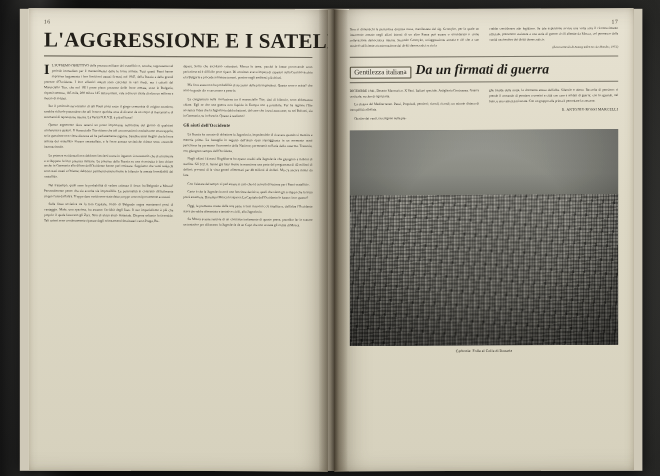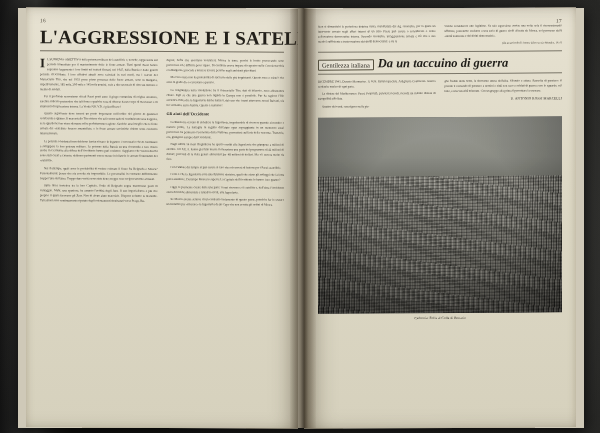--- a/index.html
+++ b/index.html
@@ -191,21 +191,21 @@
               <p class="first">vrebbe considerare atto legittimo. Se tale aspersione avvise una volta sola il riconoscimento ufficiale, potremmo assistere a una serie di guerre civili alleette da Mosca, col permesso dalla «unità nazionale e dei diritti democratici».</p>
               <div class="epigraph">(da un articolo di Antony Eden su «Le Monde», 1951)</div>
             </div>
           </div>
         </div>
 
         <div class="ruleThin"></div>
 
         <div class="colhead">
           <span class="kicker">Gentilezza italiana</span>
-          <span class="colTitle">Da un taccuino di guerra</span>
+          <span class="colTitle">Da un firmati di guerra</span>
         </div>
         <div class="ruleThin"></div>
 
         <div class="cols2">
           <div class="col">
             <div class="txt">
               <p class="first">DICEMBRE 1941, Deserto Marmarico. X Veni. Italiani speciale. Artiglieria Contraerea. Guerra certizale; nucleo di ogni parte.</p>
               <p>La distesa del Mediterraneo. Paesi, Proprietà, pensieri; ricordi, ricordi; un minuto distesa di tranquillità affollata.</p>
               <p>Quattro dei venti, raccolgono nelle pie-</p>
             </div>

